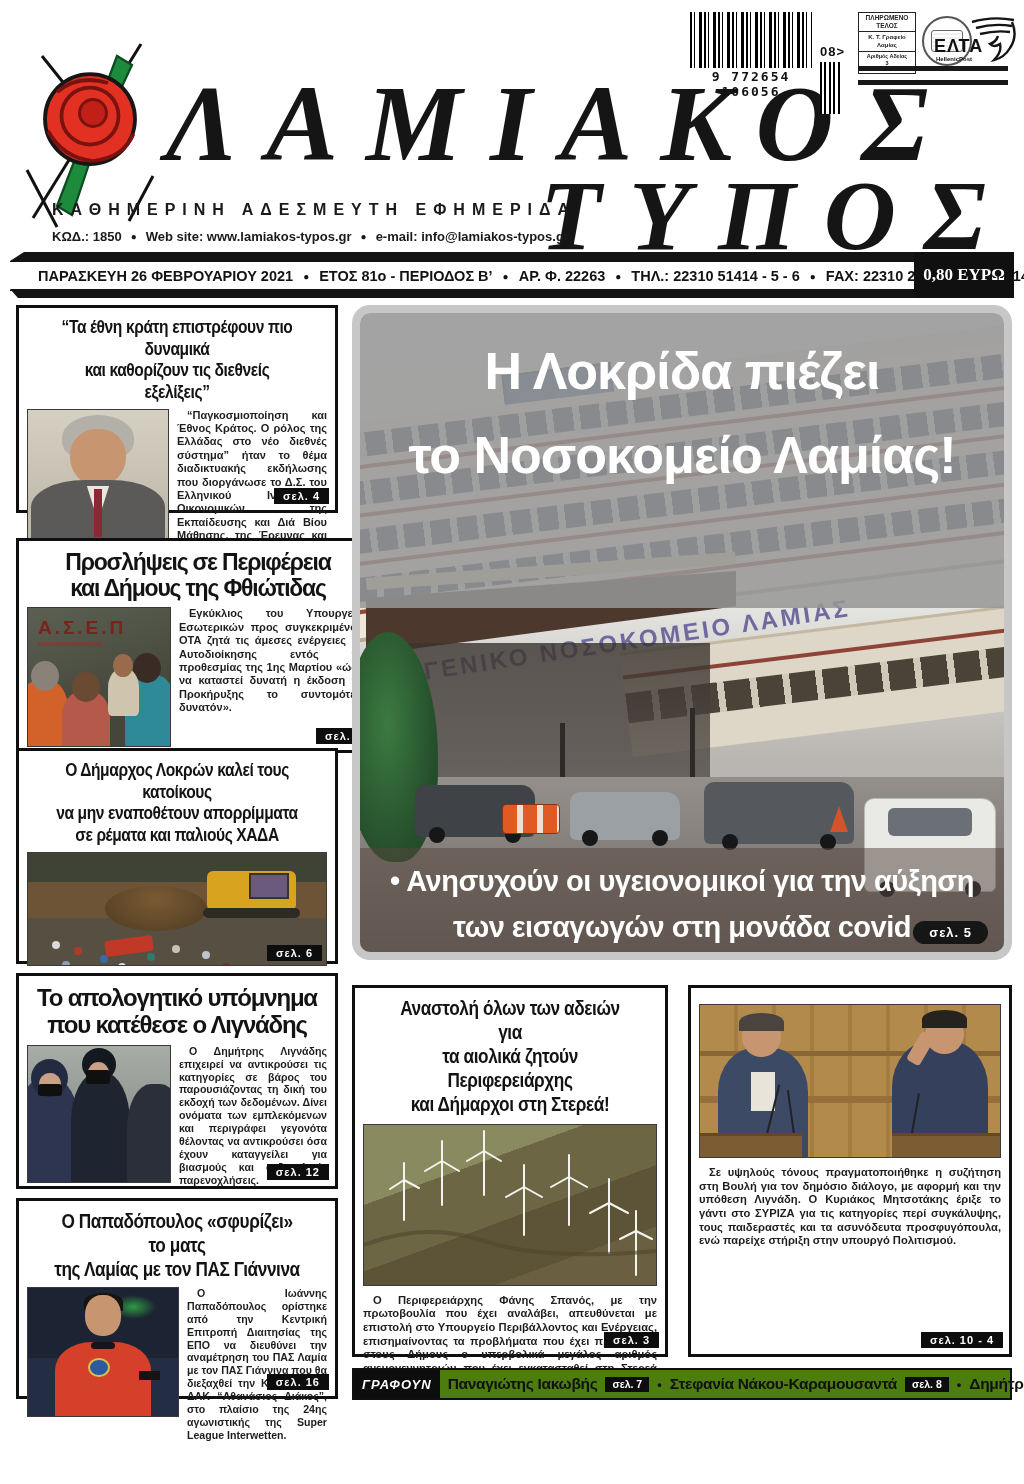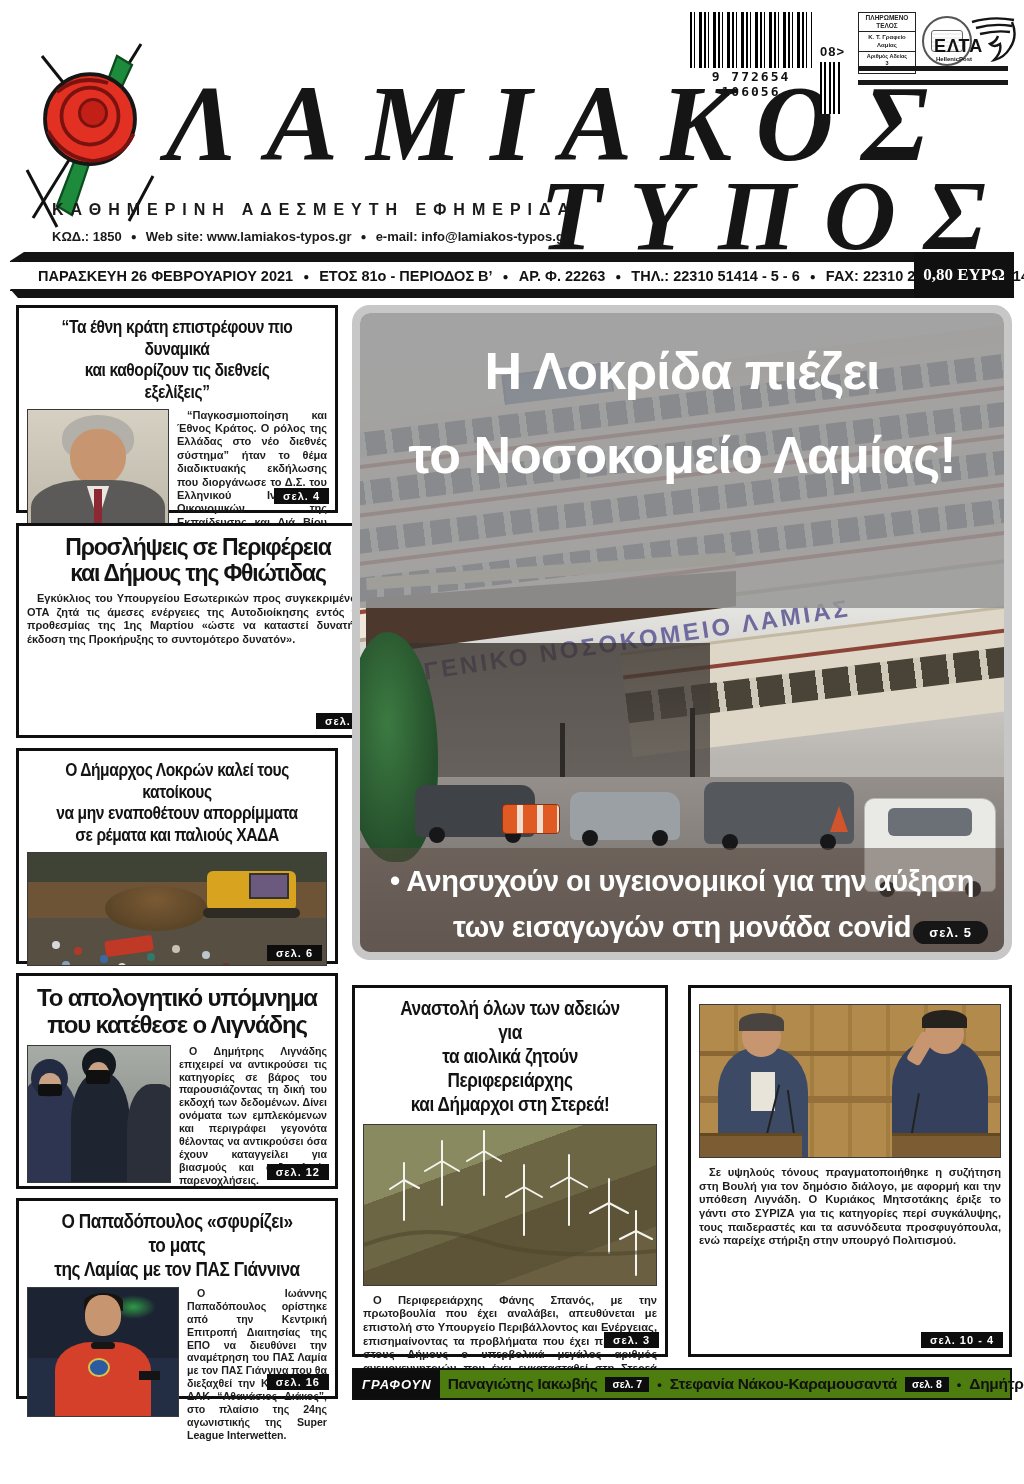--- a/index.html
+++ b/index.html
@@ -239,24 +239,36 @@
           <div class="p-face"></div>
           <div class="p-suit"></div>
           <div class="p-shirt"></div>
           <div class="p-tie"></div>
       </div>
       <div class="abody">“Παγκοσμιοποίηση και Έθνος Κράτος. Ο ρόλος της Ελλάδας στο νέο διεθνές σύστημα” ήταν το θέμα διαδικτυακής εκδήλωσης που διοργάνωσε το Δ.Σ. του Ελληνικού Ινστιτούτου Οικονομικών της Εκπαίδευσης και Διά Βίου Μάθησης, της Έρευνας και Καινοτομίας.</div>
     </div>
     <div class="badge">σελ. 4</div>
   </div>
 
-  <div class="abs box" style="left:16px;top:523px;width:364px;height:215px;">
+  <div class="abs box" style="left:16px;top:538px;width:364px;height:215px;">
     <div class="title" style="font-size:23px;letter-spacing:-1.2px;">Προσλήψεις σε Περιφέρεια
 και Δήμους της Φθιώτιδας</div>
     <div class="row">
+      <div class="aphoto ph-asep" style="width:142px;height:138px;">
+        <div class="asep-txt">Α.Σ.Ε.Π</div>
+        <div class="asep-sub"></div>
+        <div class="person" style="left:-6%;bottom:-4%;width:34%;height:52%;background:#d2622a;"></div>
+        <div class="head" style="left:2%;bottom:40%;width:20%;height:22%;background:#8a8278;"></div>
+        <div class="person" style="left:24%;bottom:-6%;width:34%;height:46%;background:#b5594a;"></div>
+        <div class="head" style="left:31%;bottom:32%;width:20%;height:22%;background:#6b4a33;"></div>
+        <div class="person" style="right:-4%;bottom:-4%;width:36%;height:56%;background:#2e8a96;"></div>
+        <div class="head" style="right:6%;bottom:46%;width:20%;height:22%;background:#3a2c24;"></div>
+        <div class="person" style="left:56%;bottom:22%;width:22%;height:34%;background:#cfc4ae;"></div>
+        <div class="head" style="left:60%;bottom:50%;width:14%;height:17%;background:#9a6a4c;"></div>
+      </div>
       <div class="abody">Εγκύκλιος του Υπουργείου Εσωτερικών προς συγκεκριμένους ΟΤΑ ζητά τις άμεσες ενέργειες της Αυτοδιοίκησης εντός της προθεσμίας της 1ης Μαρτίου «ώστε να καταστεί δυνατή η έκδοση της Προκήρυξης το συντομότερο δυνατόν».</div>
     </div>
     <div class="badge">σελ. 5</div>
   </div>
 
   <div class="abs box" style="left:16px;top:748px;width:322px;height:216px;">
     <div class="title cond" style="font-size:19px;">Ο Δήμαρχος Λοκρών καλεί τους κατοίκους
 να μην εναποθέτουν απορρίμματα
 σε ρέματα και παλιούς ΧΑΔΑ</div>
     <div class="aphoto ph-dump" style="width:298px;height:112px;margin-top:6px;">

